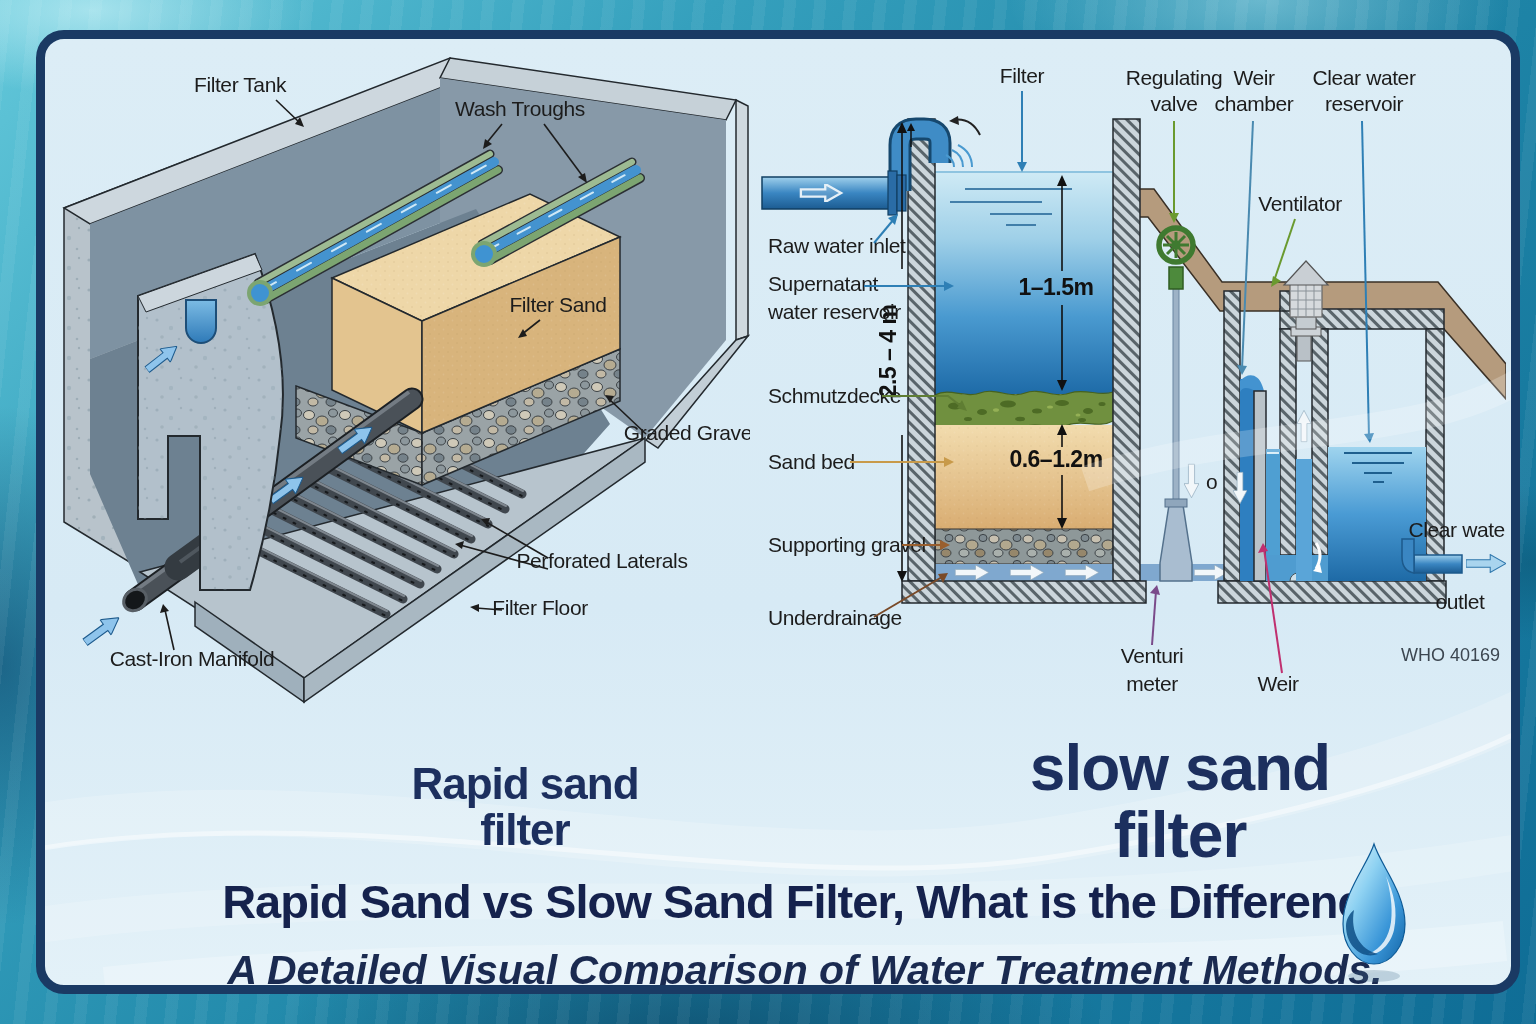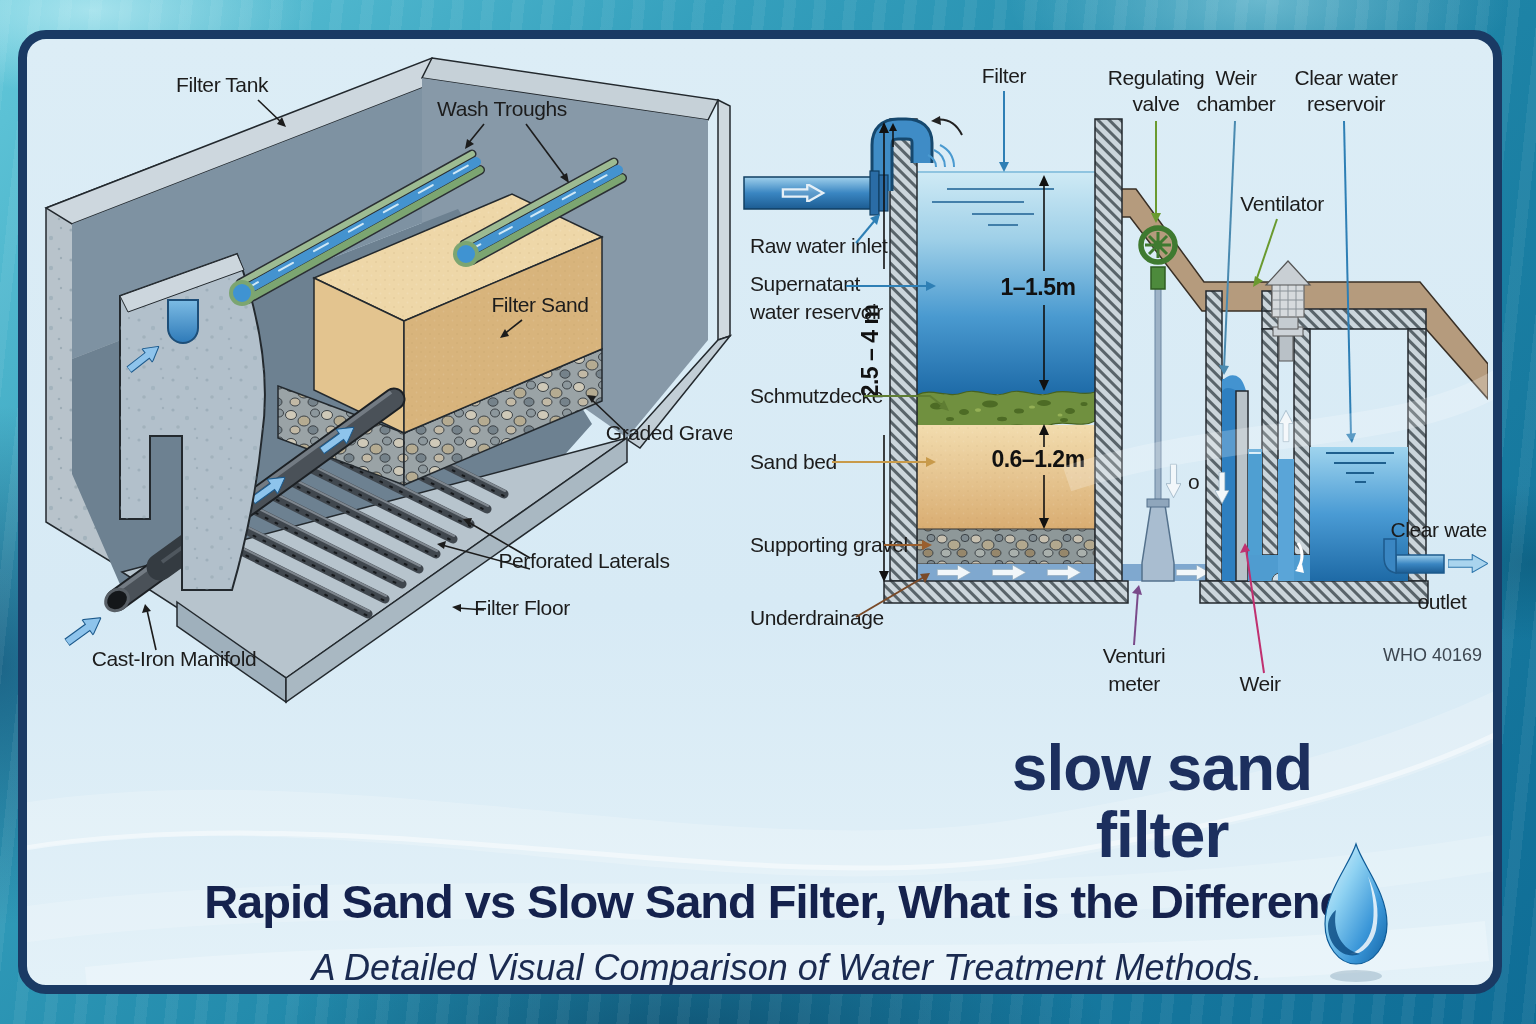--- a/index.html
+++ b/index.html
@@ -11,35 +11,35 @@
       radial-gradient(ellipse 420px 160px at 82% 0%, rgba(190,238,246,.45), transparent 60%),
       radial-gradient(ellipse 600px 220px at 45% 102%, rgba(8,55,85,.6), transparent 70%),
       radial-gradient(ellipse 260px 400px at 0% 65%, rgba(6,52,92,.55), transparent 65%),
       radial-gradient(ellipse 300px 120px at 100% 55%, rgba(10,80,110,.5), transparent 65%),
       linear-gradient(135deg,#63c8da 0%,#35a0bd 28%,#1f86a8 55%,#0f6d96 100%);
   }
   .ripple-overlay{position:absolute;inset:0;
     background:repeating-linear-gradient(96deg, rgba(255,255,255,.06) 0 12px, transparent 12px 30px);
     pointer-events:none;}
   .panel{
-    position:absolute;left:18px;top:30px;width:1484px;height:964px;
+    position:absolute;left:36px;top:30px;width:1484px;height:964px;
     box-sizing:border-box;border:9px solid #1a3a64;border-radius:28px;
     background:linear-gradient(180deg,#dcedf6 0%,#d7eaf5 60%,#e3f1f8 100%);
     overflow:hidden;
   }
   .abs{position:absolute;}
   .diagram-label{fill:#1c1c1c;font-size:21px;letter-spacing:-0.4px;}
   .dim-label{fill:#111;font-size:23px;font-weight:600;letter-spacing:-0.5px;}
   .credit{fill:#3c4650;font-size:18px;}
   .leader{stroke:#1c1c1c;stroke-width:1.6;fill:none;}
   .title{color:#1c2f5e;font-weight:bold;text-align:center;line-height:1.05;}
   .rapid-title{left:330px;top:722px;width:300px;font-size:44px;letter-spacing:-1px;}
   .slow-title{left:935px;top:696px;width:400px;font-size:64px;letter-spacing:-1px;}
   .main-title{left:150px;top:838px;width:1220px;font-size:47px;letter-spacing:-1px;color:#15224d;}
-  .sub-title{left:150px;top:908px;width:1220px;font-size:36px;font-style:italic;font-weight:normal;color:#1a2a50;text-align:center;}
+  .sub-title{left:150px;top:908px;width:1220px;font-size:41px;font-style:italic;font-weight:bold;color:#1a2a50;text-align:center;}
   .arrBlue{fill:#8ec4ec;stroke:#1d5a8c;stroke-width:1;}
   .arrWhite{fill:#f2f7fa;stroke:#90aabc;stroke-width:.8;}
   .arrSky{fill:#a9d4ee;stroke:#2e76ac;stroke-width:1;}
   .arrOutline{fill:rgba(255,255,255,.18);stroke:#e6f0f7;stroke-width:2.2;}
   .wallEdge{stroke:#23292e;stroke-width:1.5;}
 </style>
 </head>
 <body>
 
 <div class="ripple-overlay"></div>
@@ -514,20 +514,21 @@
   <svg class="abs" style="left:0;top:0;" width="1466" height="946" viewBox="0 0 1466 946">
     <g fill="none" stroke="#ffffff">
       <path d="M-20,790 C300,732 700,852 1000,802 S1420,702 1500,662" stroke-width="46" opacity=".20"></path>
       <path d="M-20,812 C320,752 720,866 1020,816 S1430,716 1500,680" stroke-width="5" opacity=".45"></path>
       <path d="M-20,888 C400,826 900,908 1480,812" stroke-width="36" opacity=".18"></path>
       <path d="M1040,440 C1200,386 1380,404 1480,338" stroke-width="26" opacity=".22"></path>
       <path d="M60,948 C500,900 1000,952 1460,902" stroke-width="40" opacity=".25"></path>
     </g>
   </svg>
 
+  <div class="abs title rapid-title">Rapid sand filter</div>
   <div class="abs title slow-title">slow sand filter</div>
   <div class="abs title main-title">Rapid Sand vs Slow Sand Filter, What is the Difference</div>
   <div class="abs sub-title">A Detailed Visual Comparison of Water Treatment Methods.</div>
 
   <svg class="abs" style="left:1287px;top:799px;" width="84" height="150" viewBox="0 0 84 150">
     <defs>
       <linearGradient id="dropG" x1="0" y1="0" x2="1" y2="1">
         <stop offset="0" stop-color="#e8f7fd"></stop>
           <stop offset=".35" stop-color="#8fd2f2"></stop>
         <stop offset=".7" stop-color="#3a96d8"></stop>

